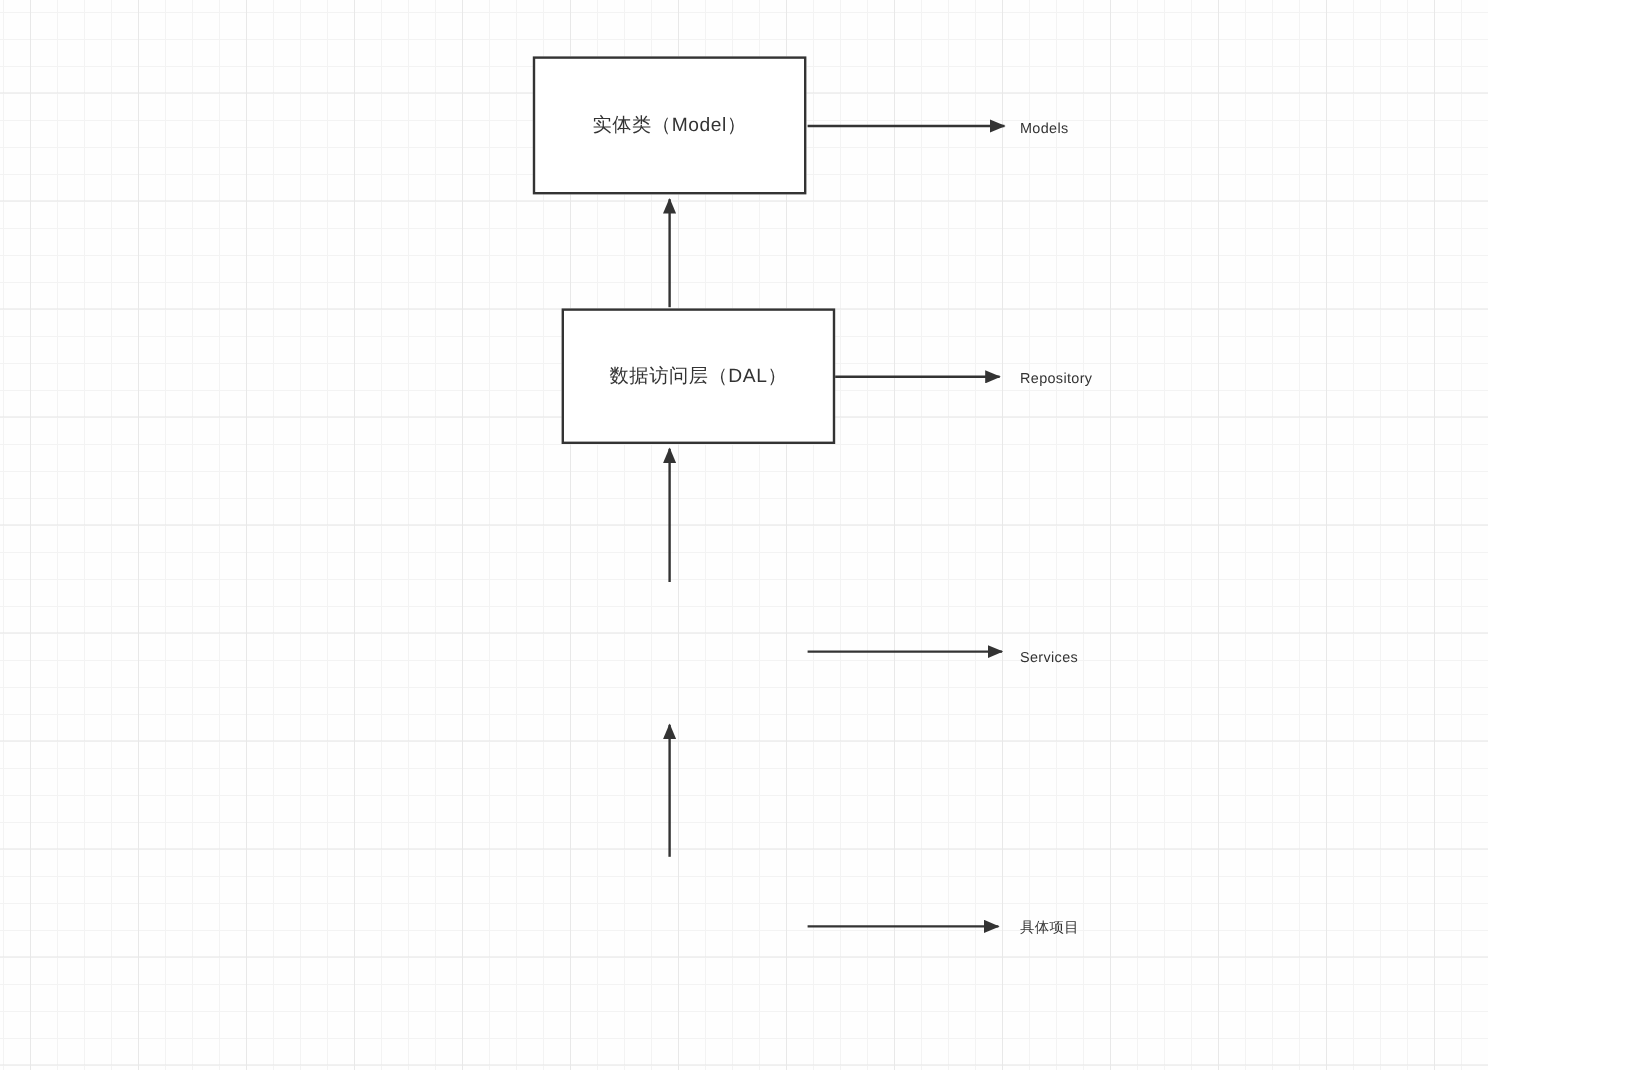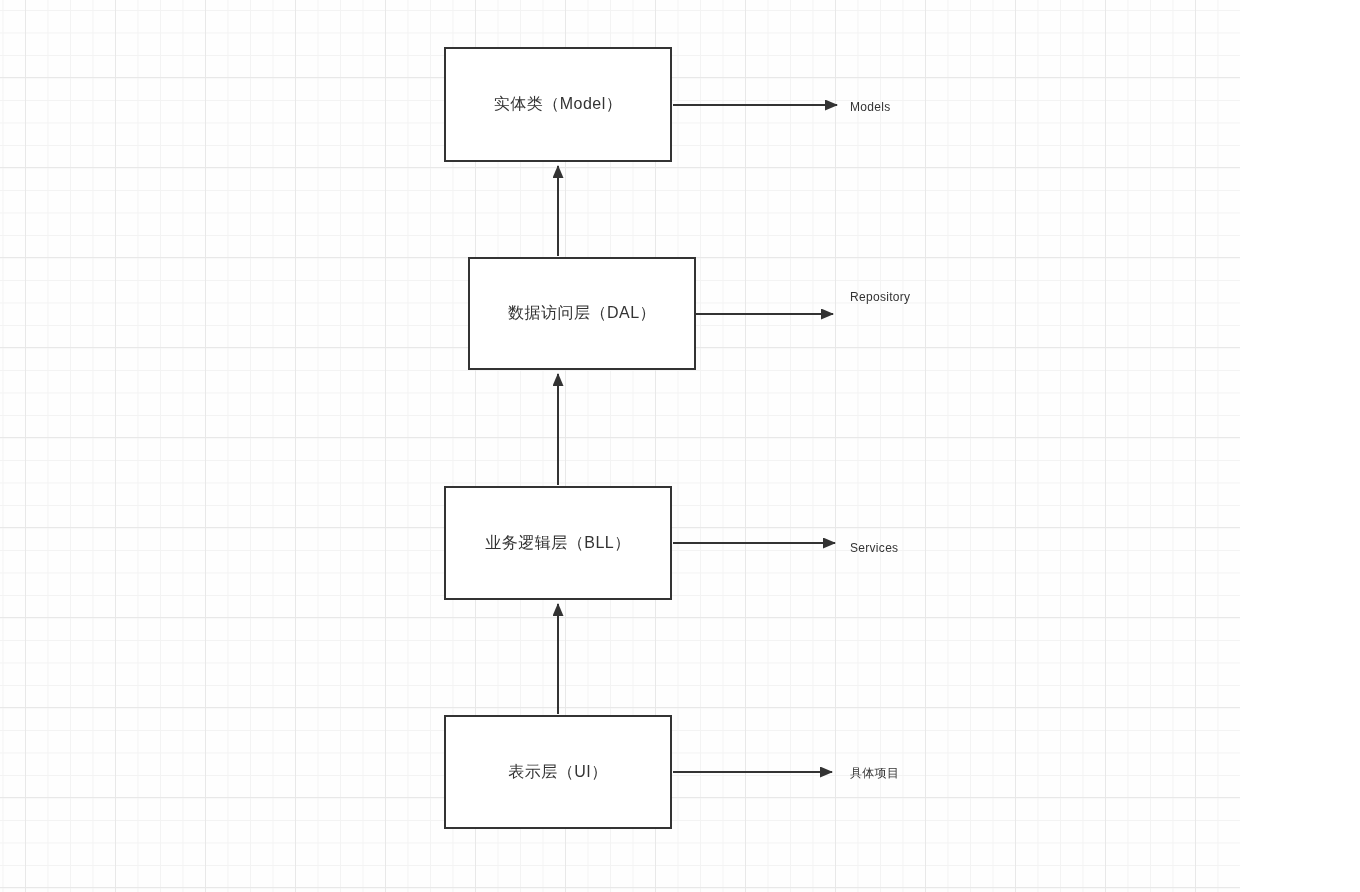--- a/index.html
+++ b/index.html
@@ -52,21 +52,21 @@
   .side-label {
     position: absolute;
     left: 850px;
     transform: translateY(-50%);
     font-size: 12px;
     color: var(--text);
     white-space: nowrap;
     letter-spacing: 0.3px;
   }
   .side-label-models     { top: 107px; }
-  .side-label-repository { top: 297px; }
+  .side-label-repository { top: 315px; }
   .side-label-services   { top: 548px; }
   .side-label-project    { top: 773px; font-family: Liberation Mono, monospace; }
   svg.overlay {
     position: absolute;
     left: 0; top: 0;
     width: 1360px; height: 892px;
     pointer-events: none;
   }
   svg.overlay line {
     stroke: var(--stroke);
@@ -95,25 +95,19 @@
     <line x1="673" y1="543" x2="835" y2="543" marker-end="url(#arrowhead)"></line>
     <line x1="673" y1="772" x2="832" y2="772" marker-end="url(#arrowhead)"></line>
   </svg>
 
   <div class="node node-model">
     <span class="node-label">实体类（Model）</span>
   </div>
   <div class="node node-dal">
     <span class="node-label">数据访问层（DAL）</span>
   </div>
-  <div class="node node-bll">
-    <span class="node-label">业务逻辑层（BLL）</span>
-  </div>
-  <div class="node node-ui">
-    <span class="node-label">表示层（UI）</span>
-  </div>
 
   <div class="side-label side-label-models">Models</div>
   <div class="side-label side-label-repository">Repository</div>
   <div class="side-label side-label-services">Services</div>
   <div class="side-label side-label-project">具体项目</div>
 
 </div>
 
 </body></html>

